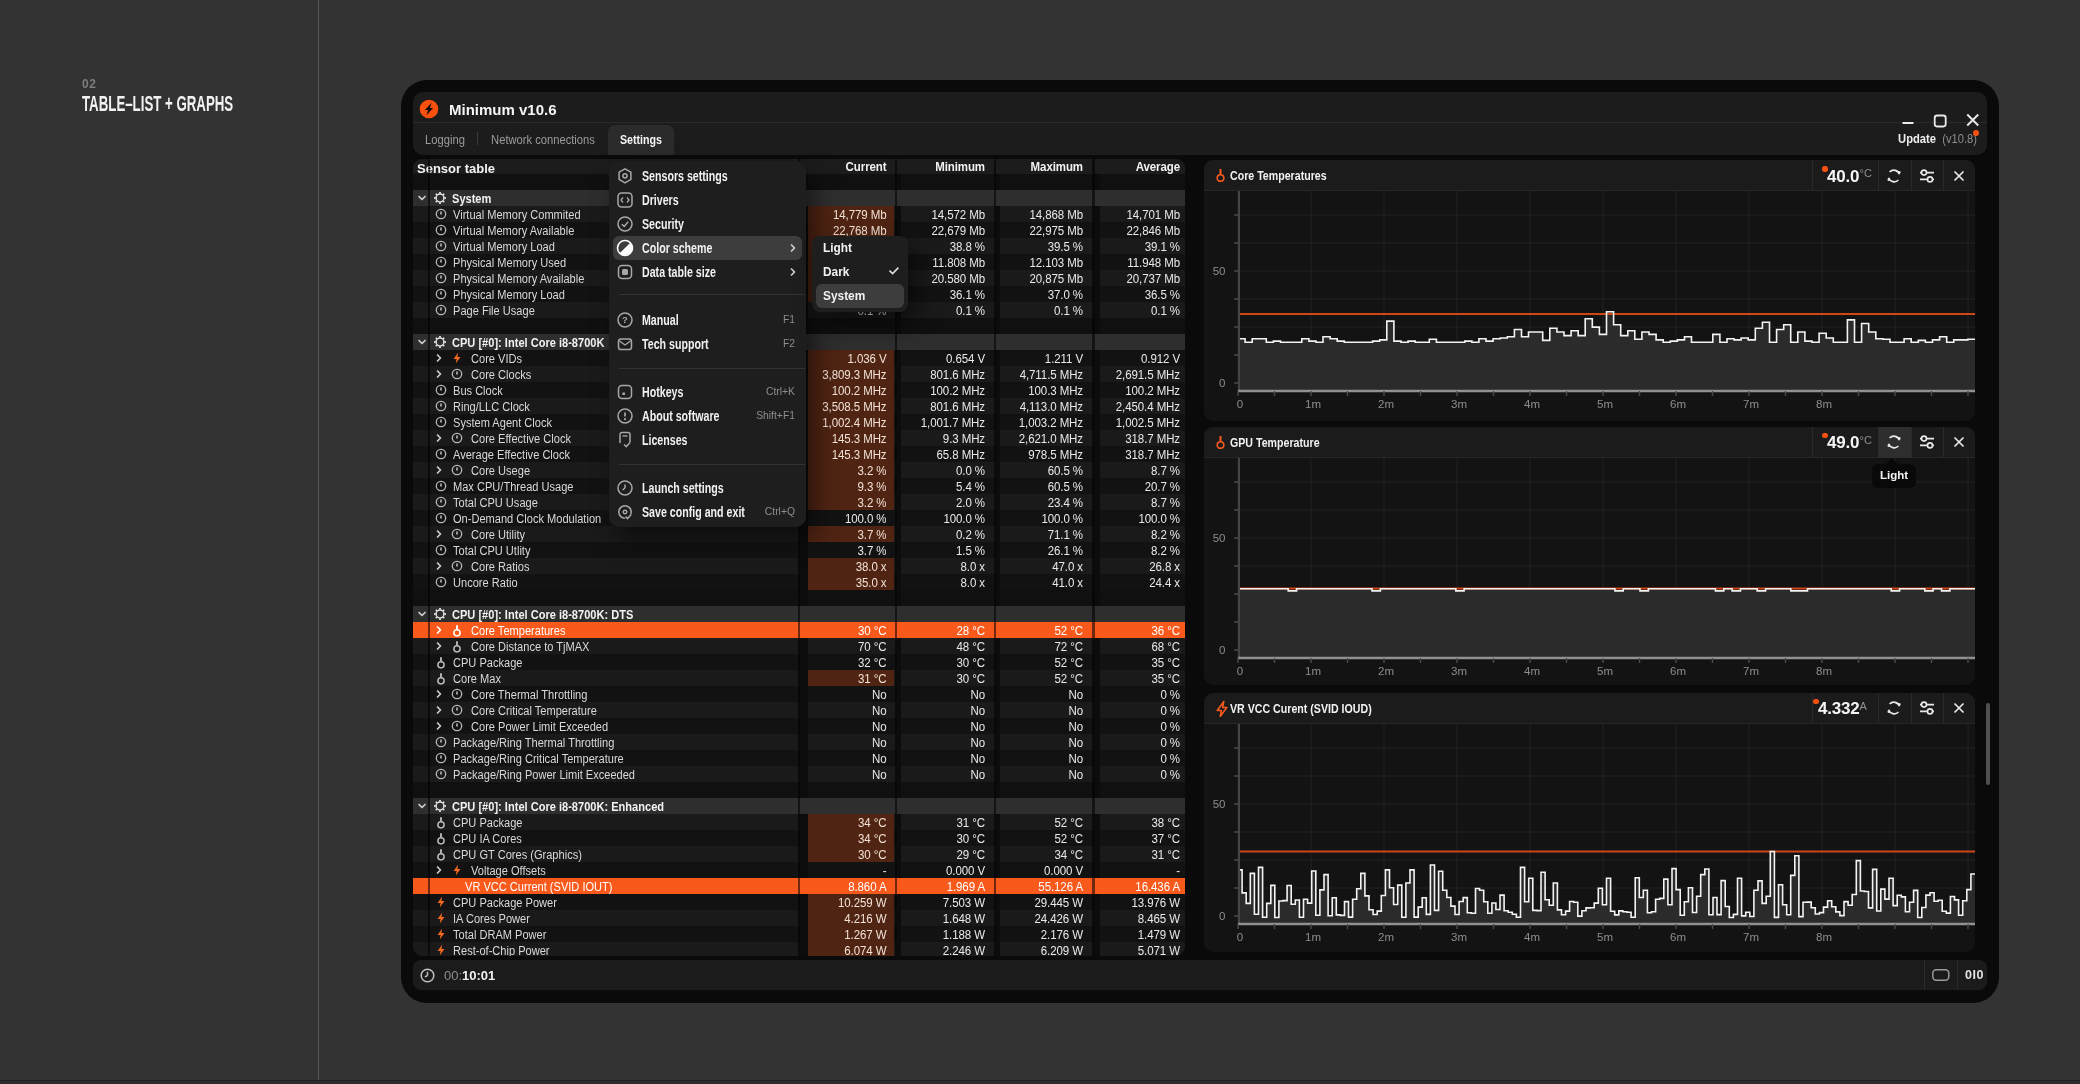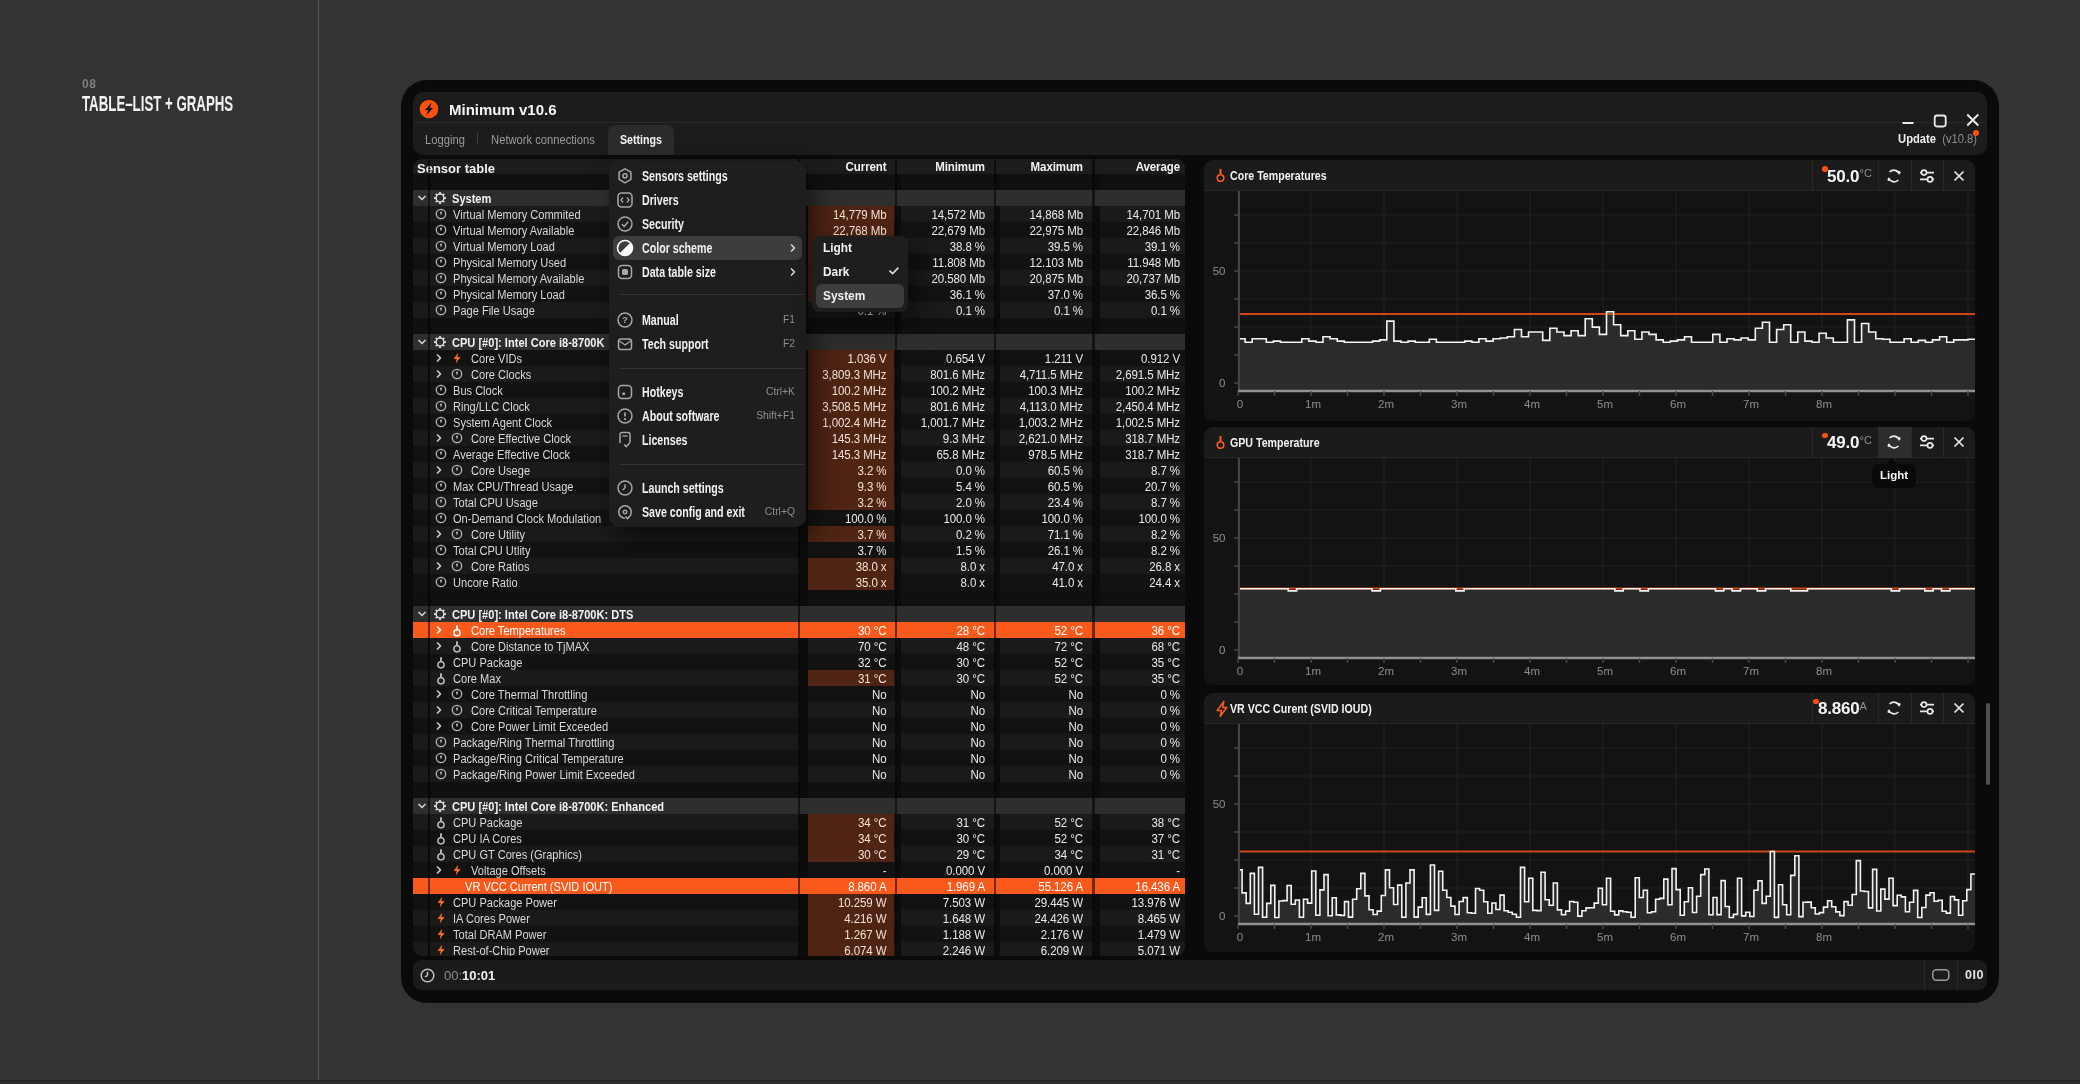--- a/index.html
+++ b/index.html
@@ -3,21 +3,21 @@
 * { margin:0; padding:0; box-sizing:border-box; }
 body { width:2080px; height:1084px; background:#333333; font-family:"Liberation Sans",sans-serif;
        -webkit-font-smoothing:antialiased; overflow:hidden; }
 .b { font-weight:bold; }
 .sb { font-weight:bold; }
 .lbl { transform:scaleX(0.885); transform-origin:left center; white-space:nowrap; }
 .num { transform:scaleX(0.92); transform-origin:right center; white-space:nowrap; letter-spacing:-0.1px; }
 .page { position:relative; width:2080px; height:1084px; overflow:hidden; transform:translateZ(0); }
 </style></head><body>
 <div class="page">
-    <div class="b" style="position:absolute;left:82px;top:77px;font-size:12px;color:#7e7e7e;letter-spacing:0.5px">08</div>
+    <div class="b" style="position:absolute;left:82px;top:77px;font-size:12px;color:#7e7e7e;letter-spacing:0.5px">02</div>
     <div class="b" style="position:absolute;left:82px;top:92px;font-size:21.5px;color:#f2f2f2;transform:scaleX(0.617);transform-origin:left center;white-space:nowrap">TABLE–LIST + GRAPHS</div>
     <div style="position:absolute;left:318px;top:0;width:1px;height:1084px;background:#545556"></div>
     <div style="position:absolute;left:0;top:1080px;width:2080px;height:1px;background:#1e1e1e"></div>
     <div style="position:absolute;left:0;top:1081px;width:2080px;height:3px;background:#2d2d2d"></div>
     <div style="position:absolute;left:401px;top:80px;width:1598px;height:923px;background:#0a0a0b;border-radius:26px"></div>
     <div style="position:absolute;left:413px;top:92px;width:1574px;height:62.5px;background:#1c1c1d;border-radius:10px">
       <div style="position:absolute;left:0;top:30.4px;width:1574px;height:1px;background:#2a2a2b"></div>
       <svg style="position:absolute;left:6px;top:7px" width="20" height="20">
         <circle cx="10" cy="10" r="9.3" fill="#fb500e"></circle>
         <path d="M12.6 3.7 L5.9 11.1 L10.3 11.1 Z" fill="#0c0c0c"></path>
@@ -758,21 +758,21 @@
       <div style="position:absolute;left:608px;top:0;width:1px;height:31px;background:#29292a"></div>
       <div style="position:absolute;left:674.5px;top:0;width:1px;height:31px;background:#29292a"></div>
       <div style="position:absolute;left:707px;top:0;width:1px;height:31px;background:#29292a"></div>
       <div style="position:absolute;left:739px;top:0;width:1px;height:31px;background:#29292a"></div>
       <svg style="position:absolute;left:9px;top:7px" width="16" height="17">
         <circle cx="7.5" cy="11" r="3.3" fill="none" stroke="#f95a1c" stroke-width="1.6"></circle>
         <line x1="7.5" y1="7.6" x2="7.5" y2="2" stroke="#f95a1c" stroke-width="2"></line>
       </svg>
       <div class="sb" style="position:absolute;left:26px;top:9px;font-size:12.5px;color:#f2f2f2;white-space:nowrap;transform:scaleX(0.85);transform-origin:left center">Core Temperatures</div>
       <div style="position:absolute;left:618.5px;top:6px;width:5.5px;height:5.5px;border-radius:50%;background:#fb500e"></div>
-      <div class="b" style="position:absolute;left:623.5px;top:6.5px;width:28.0px;text-align:right;font-size:17px;color:#f5f5f5;letter-spacing:-0.2px">50.0</div>
+      <div class="b" style="position:absolute;left:623.5px;top:6.5px;width:28.0px;text-align:right;font-size:17px;color:#f5f5f5;letter-spacing:-0.2px">40.0</div>
       <div style="position:absolute;left:656px;top:7px;font-size:11px;color:#909090">°C</div>
       <svg style="position:absolute;left:681.7px;top:6.5px" width="18" height="18">
         <path d="M 14.5 7.2 A 6 6 0 0 0 4.6 5.0" fill="none" stroke="#e8e8e8" stroke-width="1.7"></path>
         <path d="M 3.5 10.8 A 6 6 0 0 0 13.4 13.0" fill="none" stroke="#e8e8e8" stroke-width="1.7"></path>
         <circle cx="14.2" cy="5.3" r="1.3" fill="#e8e8e8"></circle>
         <circle cx="3.8" cy="12.7" r="1.3" fill="#e8e8e8"></circle>
       </svg>
       <svg style="position:absolute;left:714px;top:6.5px" width="18" height="18">
         <line x1="2" y1="5.6" x2="16" y2="5.6" stroke="#e8e8e8" stroke-width="1.6"></line>
         <line x1="2" y1="12.4" x2="16" y2="12.4" stroke="#e8e8e8" stroke-width="1.6"></line>
@@ -951,21 +951,21 @@
       <div style="position:absolute;left:0;top:0;width:771px;height:31px;background:#1b1b1c;border-bottom:1px solid #262627"></div>
       <div style="position:absolute;left:608px;top:0;width:1px;height:31px;background:#29292a"></div>
       <div style="position:absolute;left:674.5px;top:0;width:1px;height:31px;background:#29292a"></div>
       <div style="position:absolute;left:707px;top:0;width:1px;height:31px;background:#29292a"></div>
       <div style="position:absolute;left:739px;top:0;width:1px;height:31px;background:#29292a"></div>
       <svg style="position:absolute;left:10px;top:7px" width="16" height="17">
         <path d="M9.8 1.5 L3.2 10.5 L7.4 10.5 L6.2 16.5 L12.8 7.5 L8.6 7.5 Z" fill="none" stroke="#f95a1c" stroke-width="1.5" stroke-linejoin="round"></path>
       </svg>
       <div class="sb" style="position:absolute;left:26px;top:9px;font-size:12.5px;color:#f2f2f2;white-space:nowrap;transform:scaleX(0.85);transform-origin:left center">VR VCC Curent (SVID IOUD)</div>
       <div style="position:absolute;left:609.5px;top:6px;width:5.5px;height:5.5px;border-radius:50%;background:#fb500e"></div>
-      <div class="b" style="position:absolute;left:614.5px;top:6.5px;width:37.0px;text-align:right;font-size:17px;color:#f5f5f5;letter-spacing:-0.2px">8.860</div>
+      <div class="b" style="position:absolute;left:614.5px;top:6.5px;width:37.0px;text-align:right;font-size:17px;color:#f5f5f5;letter-spacing:-0.2px">4.332</div>
       <div style="position:absolute;left:656px;top:7px;font-size:11px;color:#909090">A</div>
       <svg style="position:absolute;left:681.7px;top:6.5px" width="18" height="18">
         <path d="M 14.5 7.2 A 6 6 0 0 0 4.6 5.0" fill="none" stroke="#e8e8e8" stroke-width="1.7"></path>
         <path d="M 3.5 10.8 A 6 6 0 0 0 13.4 13.0" fill="none" stroke="#e8e8e8" stroke-width="1.7"></path>
         <circle cx="14.2" cy="5.3" r="1.3" fill="#e8e8e8"></circle>
         <circle cx="3.8" cy="12.7" r="1.3" fill="#e8e8e8"></circle>
       </svg>
       <svg style="position:absolute;left:714px;top:6.5px" width="18" height="18">
         <line x1="2" y1="5.6" x2="16" y2="5.6" stroke="#e8e8e8" stroke-width="1.6"></line>
         <line x1="2" y1="12.4" x2="16" y2="12.4" stroke="#e8e8e8" stroke-width="1.6"></line>

